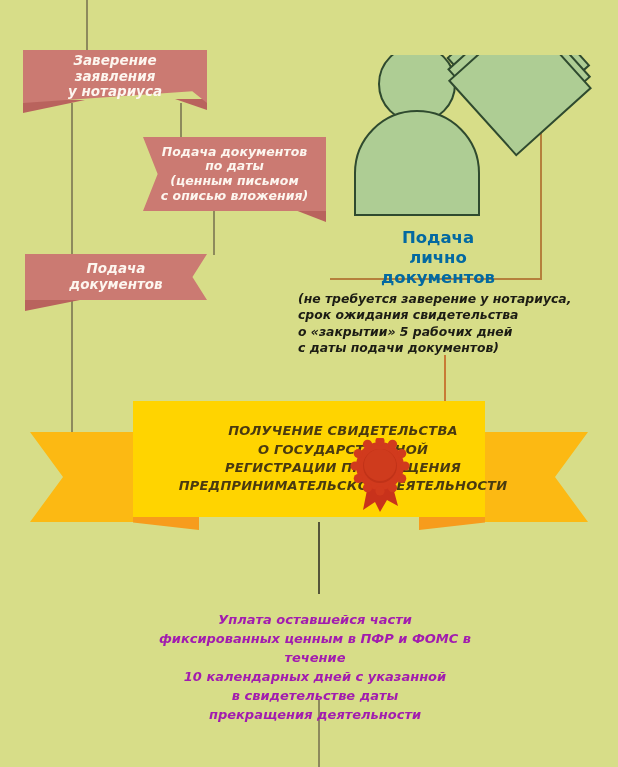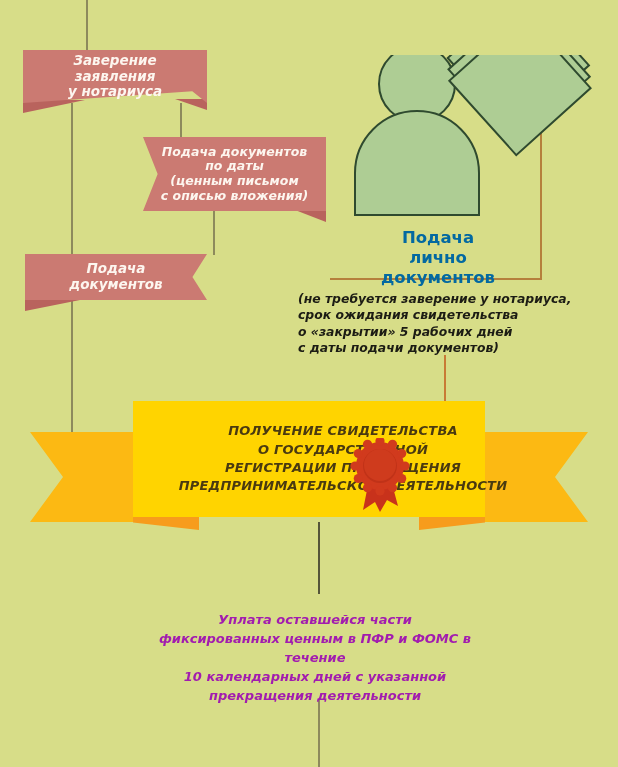--- a/index.html
+++ b/index.html
@@ -301,16 +301,17 @@
         <circle cx="31" cy="28" r="17" fill="#b22c14" opacity=".55"></circle>
         <circle cx="31" cy="27" r="16" fill="#cf3b1d"></circle>
       </svg>
     </div>
   </div>
 
   <div class="bottom-note">
     <span class="ln">Уплата оставшейся части</span>
     <span class="ln">фиксированных ценным в ПФР и ФОМС в течение</span>
     <span class="ln">10 календарных дней с указанной</span>
+    <span class="ln">в свидетельстве даты</span>
     <span class="ln">прекращения деятельности</span>
   </div>
 
 </div>
 
 </body></html>

